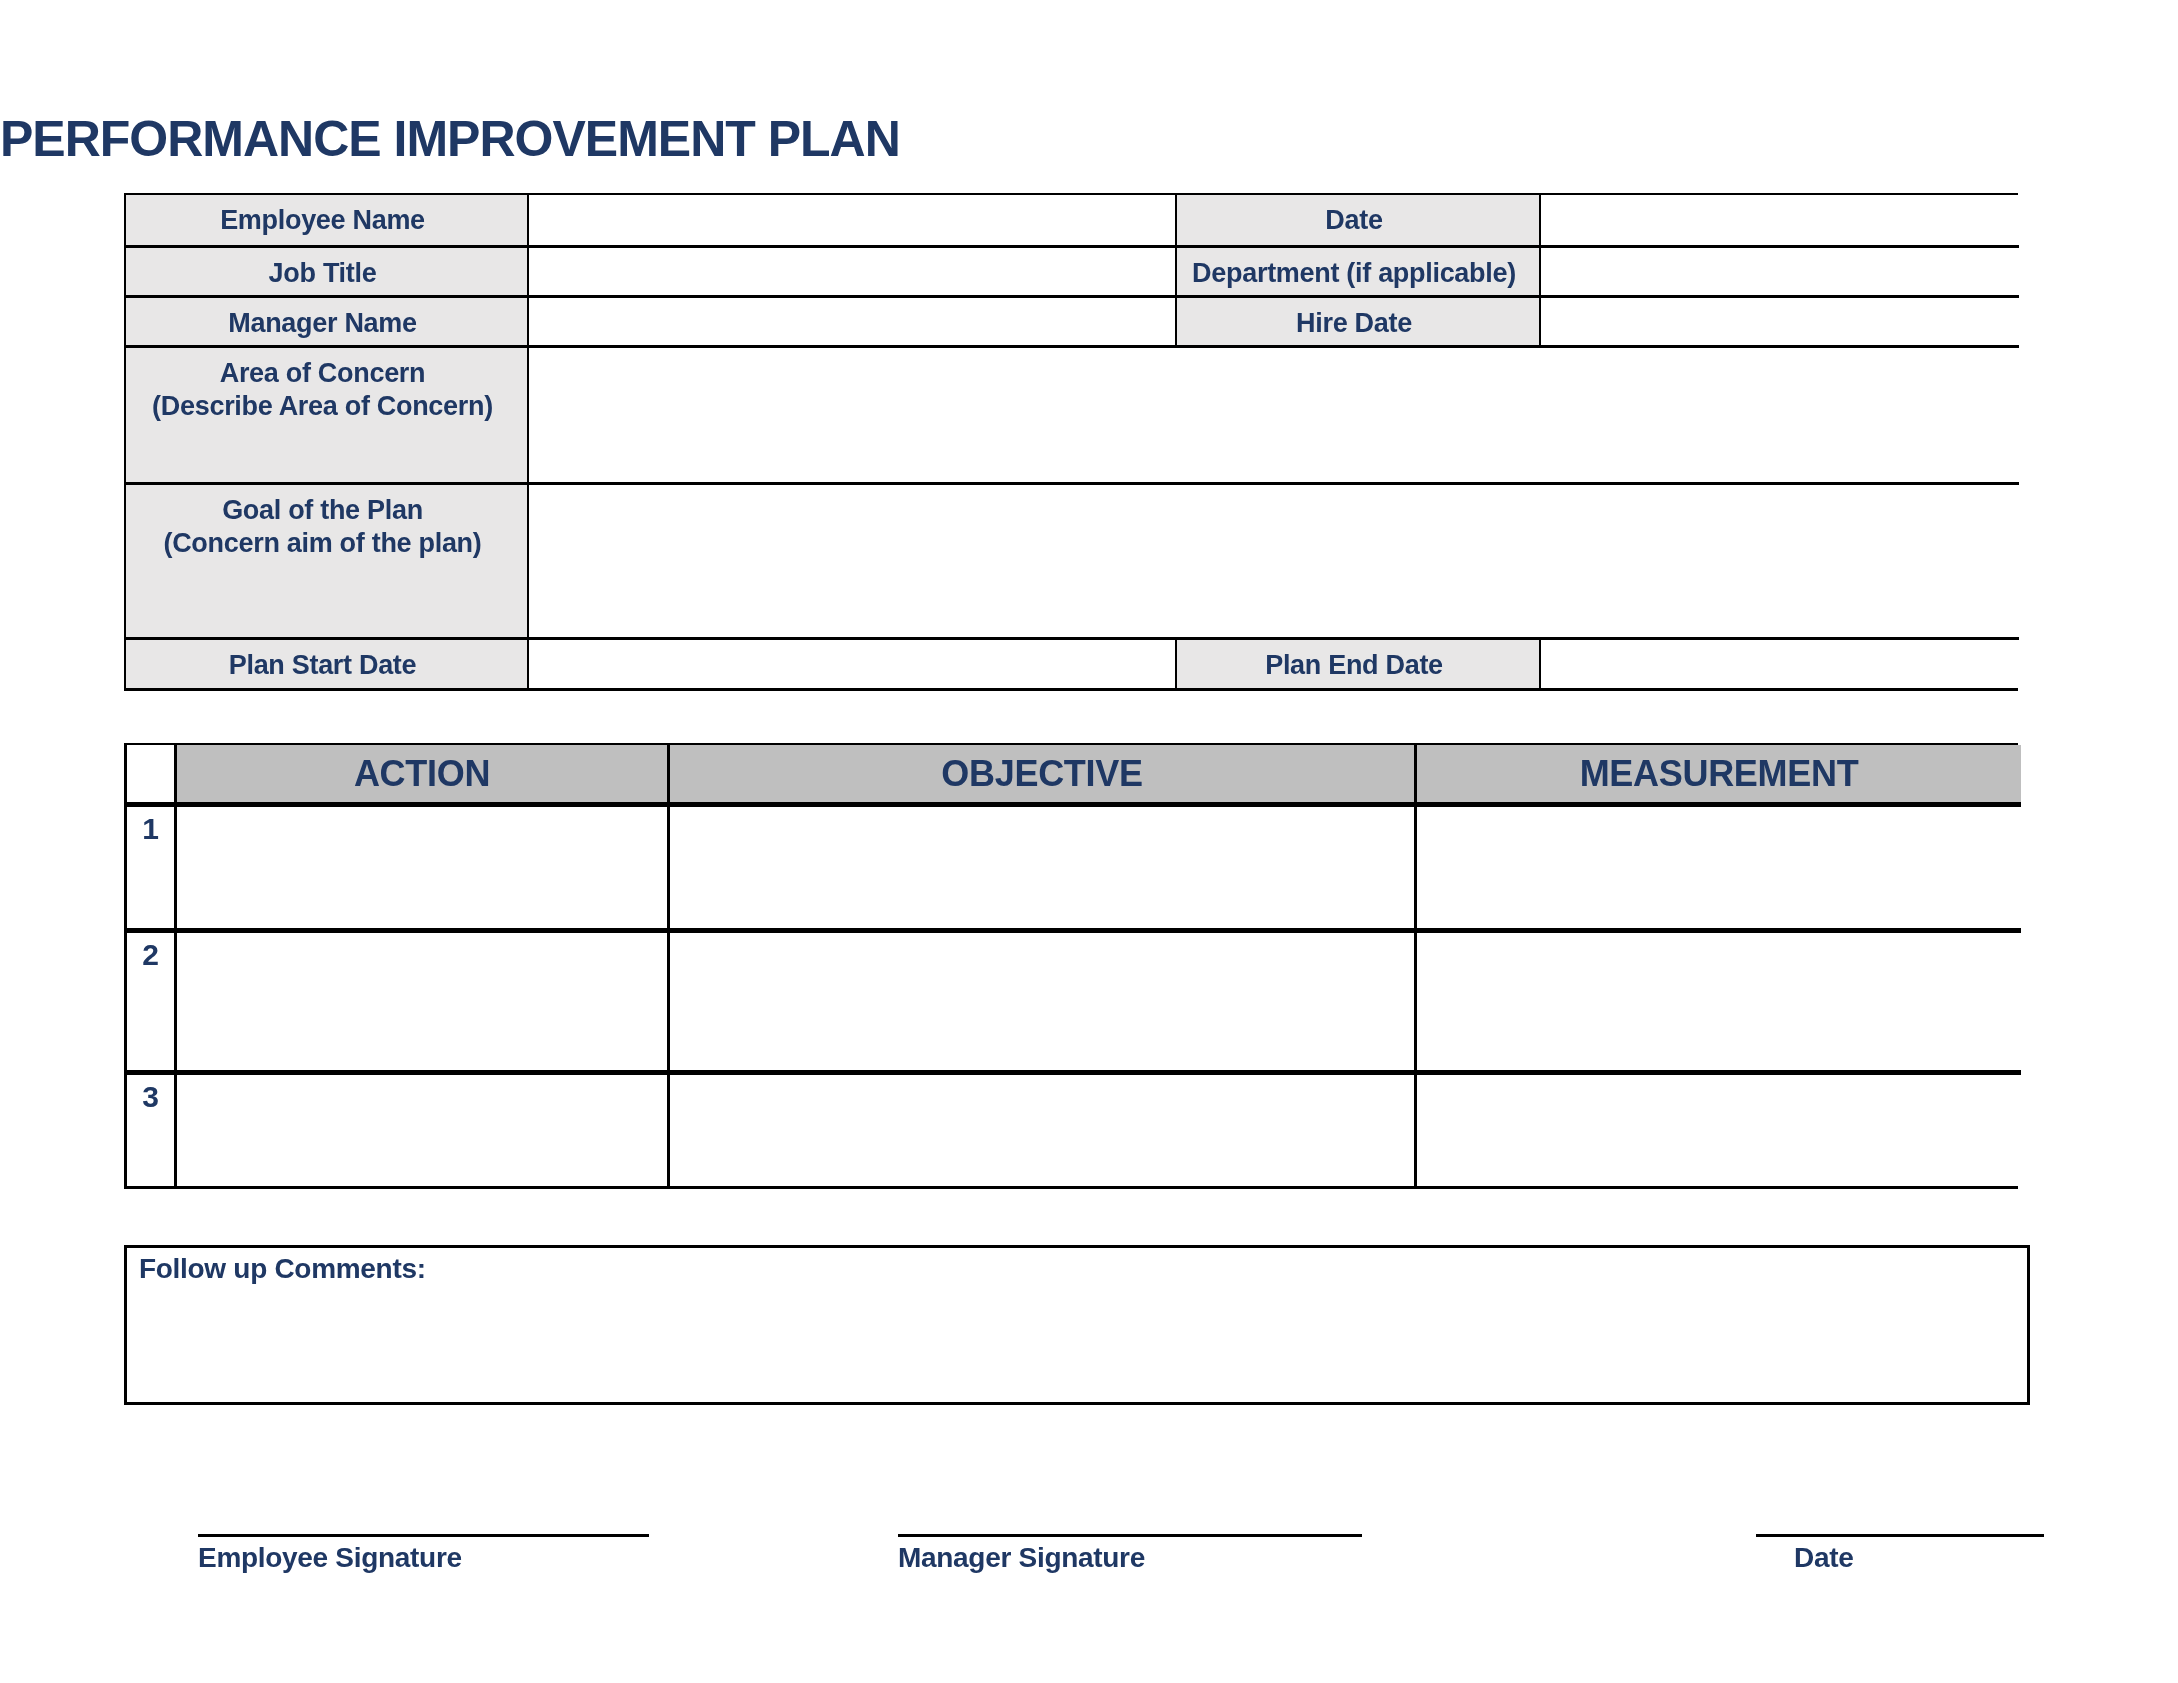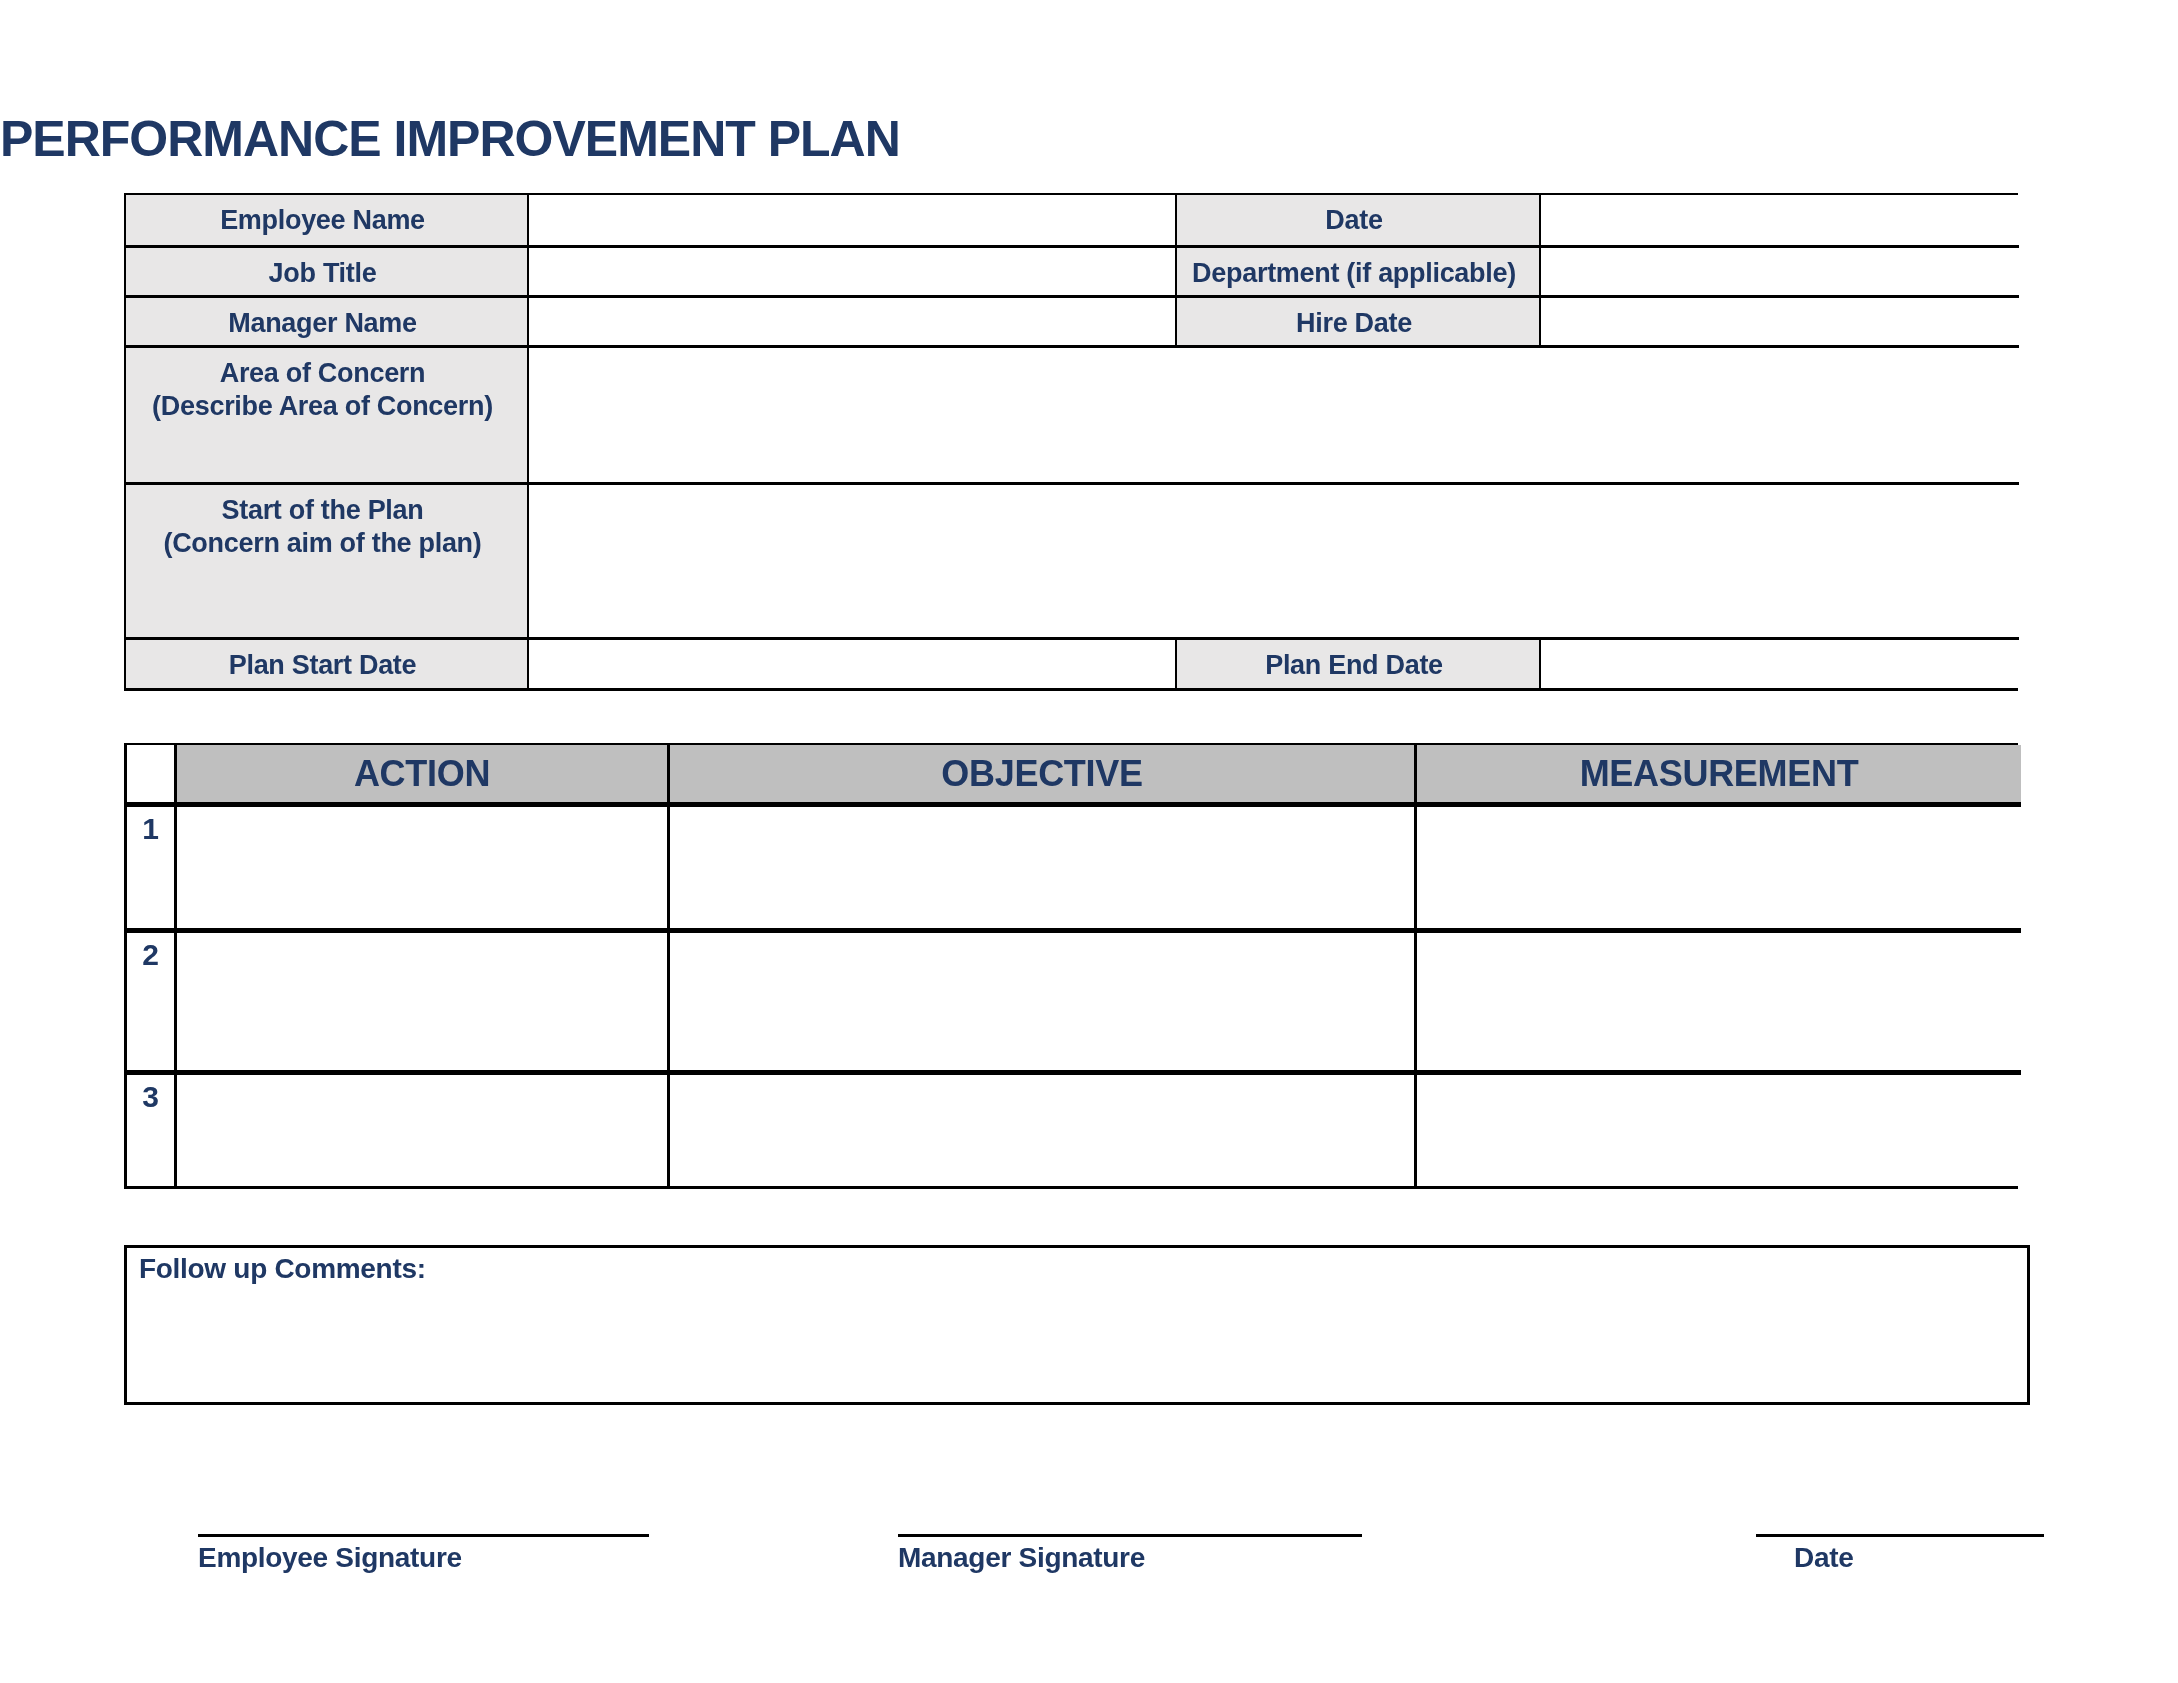--- a/index.html
+++ b/index.html
@@ -129,21 +129,21 @@
       </div>
     <div class="cell val bl bt"></div>
 
     <div class="cell lbl bt">
       <span class="line">Area of Concern</span>
       <span class="line">(Describe Area of Concern)</span>
     </div>
     <div class="cell val bl bt span-rest"></div>
 
     <div class="cell lbl bt">
-      <span class="line">Start of the Plan</span>
+      <span class="line">Goal of the Plan</span>
       <span class="line">(Concern aim of the plan)</span>
     </div>
     <div class="cell val bl bt span-rest"></div>
 
     <div class="cell lbl bt">
         <span class="line">Plan Start Date</span>
       </div>
     <div class="cell val bl bt"></div>
     <div class="cell lbl bl bt">
         <span class="line">Plan End Date</span>

